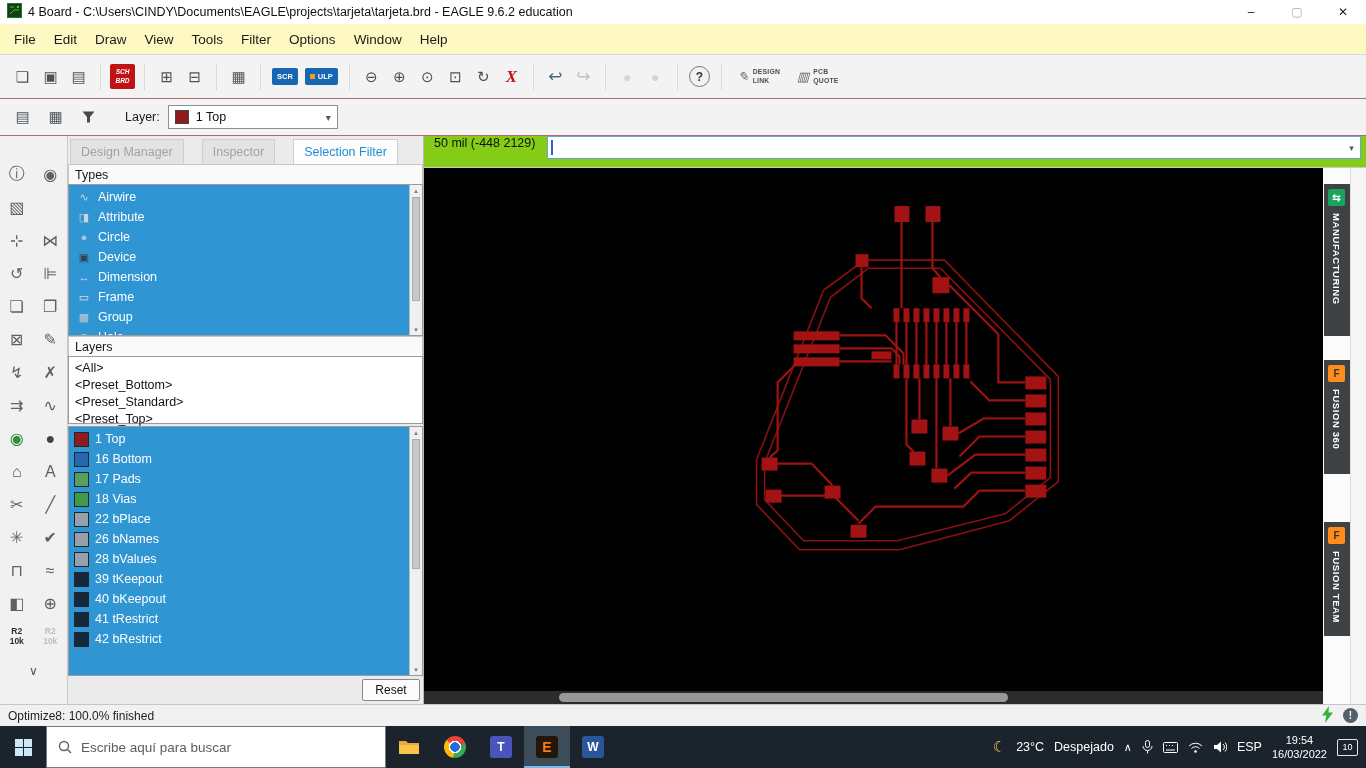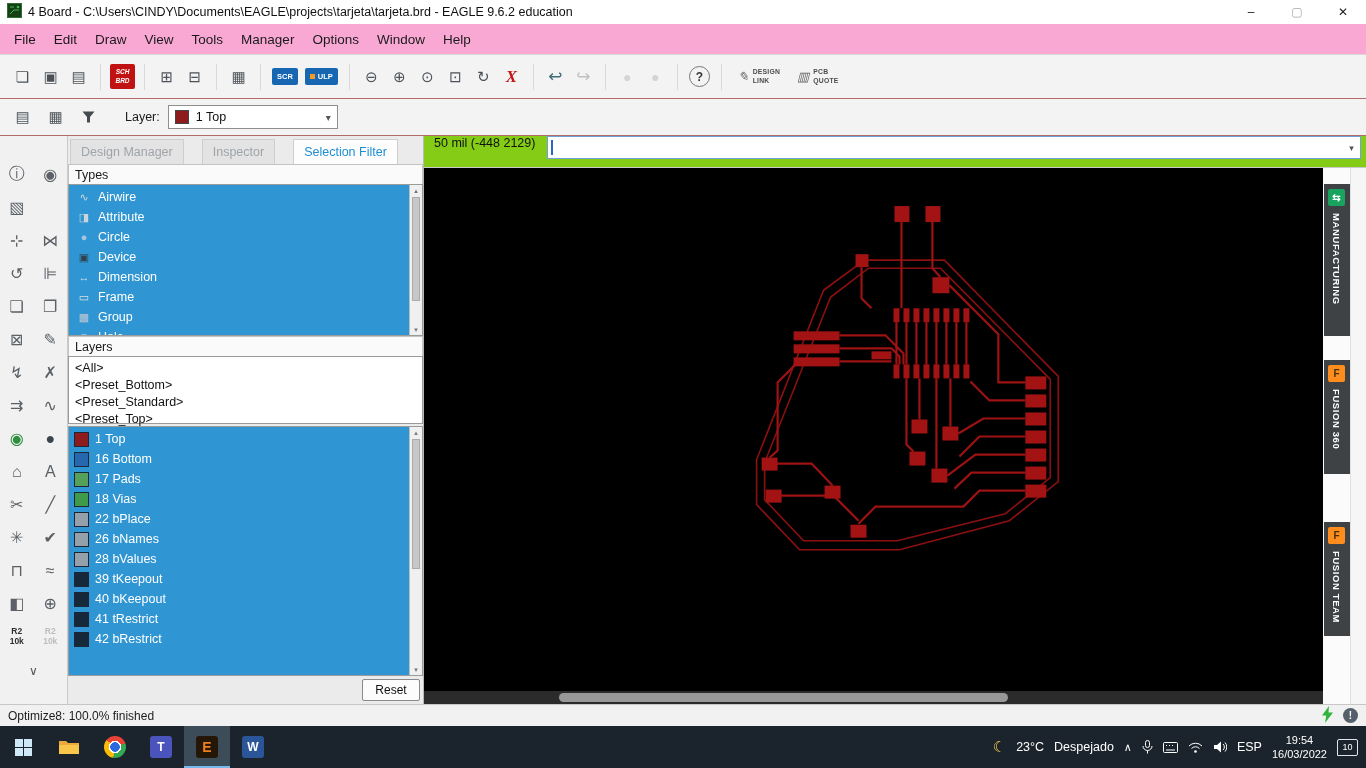--- a/index.html
+++ b/index.html
@@ -7,21 +7,21 @@
 body{font-family:"Liberation Sans",sans-serif;background:#fff;}
 .screen{width:1366px;height:768px;display:flex;flex-direction:column;}
 
 
 .titlebar{height:24px;display:flex;align-items:center;gap:6px;padding-left:7px;font-size:12.5px;color:#101010;background:#fff;}
 .win-controls{margin-left:auto;display:flex;height:100%;}
 .win-btn{width:46px;display:flex;align-items:center;justify-content:center;font-size:12px;color:#222;}
 .win-btn.restore{color:#aaa;}
 
 
-.menubar{height:30px;display:flex;align-items:center;padding-left:5px;font-size:13.5px;color:#1a1a1a;background:#f9a8d4;}
+.menubar{height:30px;display:flex;align-items:center;padding-left:5px;font-size:13.5px;color:#1a1a1a;background:#fef9c3;}
 .menu-item{padding:4px 9px;}
 
 
 .toolbar{display:flex;align-items:center;background:#f3f3f3;}
 .t1{height:45px;padding:0 10px;gap:3px;border-top:1px solid #d8d8d8;border-bottom:1px solid #b46a6a;}
 .t2{height:37px;padding:0 10px;gap:8px;border-bottom:1px solid #b46a6a;}
 .tbtn{width:25px;height:25px;display:flex;align-items:center;justify-content:center;font-size:15px;color:#4c5258;}
 .sep{width:1px;height:26px;background:#d9d9d9;margin:0 6px;}
 .schbrd{width:25px;height:25px;background:#c01212;border-radius:2px;color:#fff;font-size:6.5px;font-weight:bold;display:flex;fl
 ex-direction:column;flex-direction:column;align-items:center;justify-content:center;line-height:1.25;}
@@ -140,21 +140,21 @@
     </span>
   </div>
 
   <div class="menubar">
 
   <span class="menu-item">File</span>
       <span class="menu-item">Edit</span>
       <span class="menu-item">Draw</span>
       <span class="menu-item">View</span>
       <span class="menu-item">Tools</span>
-      <span class="menu-item">Manager</span>
+      <span class="menu-item">Filter</span>
       <span class="menu-item">Options</span>
       <span class="menu-item">Window</span>
       <span class="menu-item">Help</span>
     </div>
 
   <div class="toolbar t1">
     <span class="tbtn">❏</span>
     <span class="tbtn">▣</span>
     <span class="tbtn">▤</span>
     <span class="sep"></span>
@@ -505,20 +505,27 @@
 
   <div class="taskbar">
     <span class="start">
         <svg width="17" height="17">
           <rect x="0" y="0" width="8" height="8" fill="#cfe8f8"></rect>
           <rect x="9" y="0" width="8" height="8" fill="#cfe8f8"></rect>
           <rect x="0" y="9" width="8" height="8" fill="#cfe8f8"></rect>
           <rect x="9" y="9" width="8" height="8" fill="#cfe8f8"></rect>
         </svg>
       </span>
+    <div class="searchbox">
+      <svg width="14" height="14" viewBox="0 0 14 14">
+          <circle cx="6" cy="6" r="4.5" fill="none" stroke="#5f6368" stroke-width="1.4"></circle>
+          <line x1="9.5" y1="9.5" x2="13" y2="13" stroke="#5f6368" stroke-width="1.4"></line>
+        </svg>
+      <span>Escribe aquí para buscar</span>
+    </div>
     <span class="tb-icon">
         <svg width="22" height="17" viewBox="0 0 22 17">
           <path d="M1 2 h7 l2 2 h11 v11 h-20 Z" fill="#eda93b"></path>
           <path d="M1 6 h20 v9 h-20 Z" fill="#f7c64a"></path>
         </svg>
       </span>
     <span class="tb-icon">
         <span class="chromeicon"></span>
       </span>
     <span class="tb-icon">

